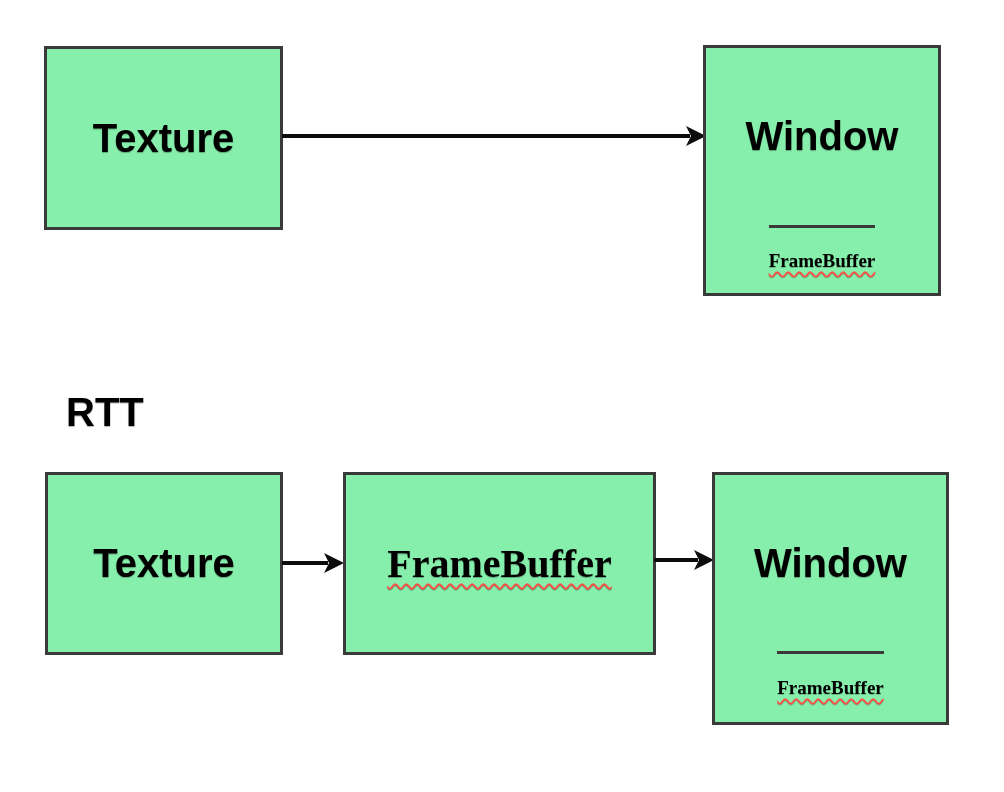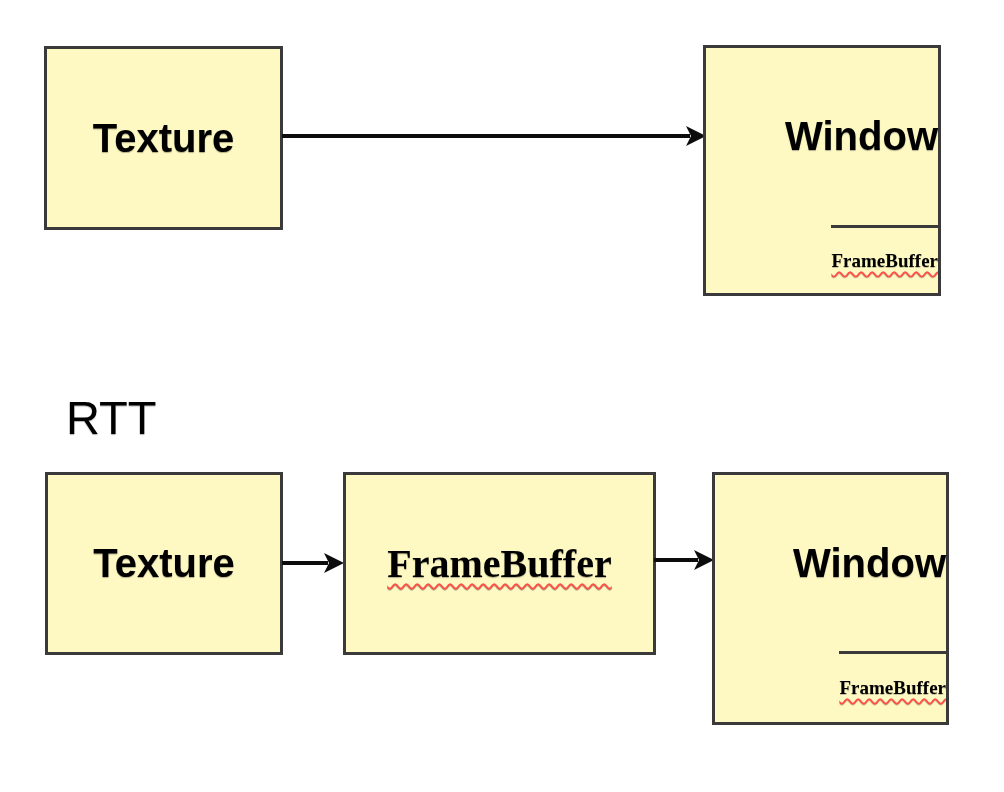--- a/index.html
+++ b/index.html
@@ -17,36 +17,36 @@
   }
   .canvas{
     position:relative;
     width:1004px;
     height:792px;
     background:var(--bg);
     overflow:hidden;
   }
   .box{
     position:absolute;
-    background:#fef9c3;
+    background:#86efac;
     border:3px solid var(--border);
     display:flex;
     align-items:center;
     justify-content:center;
   }
   .big-label{
     font-size:40px;
     font-weight:700;
     color:var(--text);
     text-shadow:0 1px 1px rgba(0,0,0,0.30);
     white-space:nowrap;
   }
   .compartment-box{
     flex-direction:column;
-    align-items:flex-end;
+    align-items:center;
     justify-content:flex-start;
     padding:0;
   }
   .compartment-main{
     flex:1;
     display:flex;
     align-items:center;
     justify-content:center;
   }
   .compartment-sub{
@@ -69,22 +69,22 @@
     text-decoration-thickness:2px;
     text-underline-offset:6px;
     font-family:Liberation Serif, serif;
   }
   .sub-label.misspelled{
     text-decoration-thickness:2px;
     text-underline-offset:4px;
   }
   .heading{
     position:absolute;
-    font-size:47px;
-    font-weight:400;
+    font-size:40px;
+    font-weight:700;
     color:var(--text);
     text-shadow:0 1px 1px rgba(0,0,0,0.30);
   }
   .arrow{
     position:absolute;
   }
 
   
   #texture-box-top   {left:44px;  top:46px;  width:239px; height:184px;}
   #arrow-top         {left:280px; top:121px; width:428px; height:30px;}

